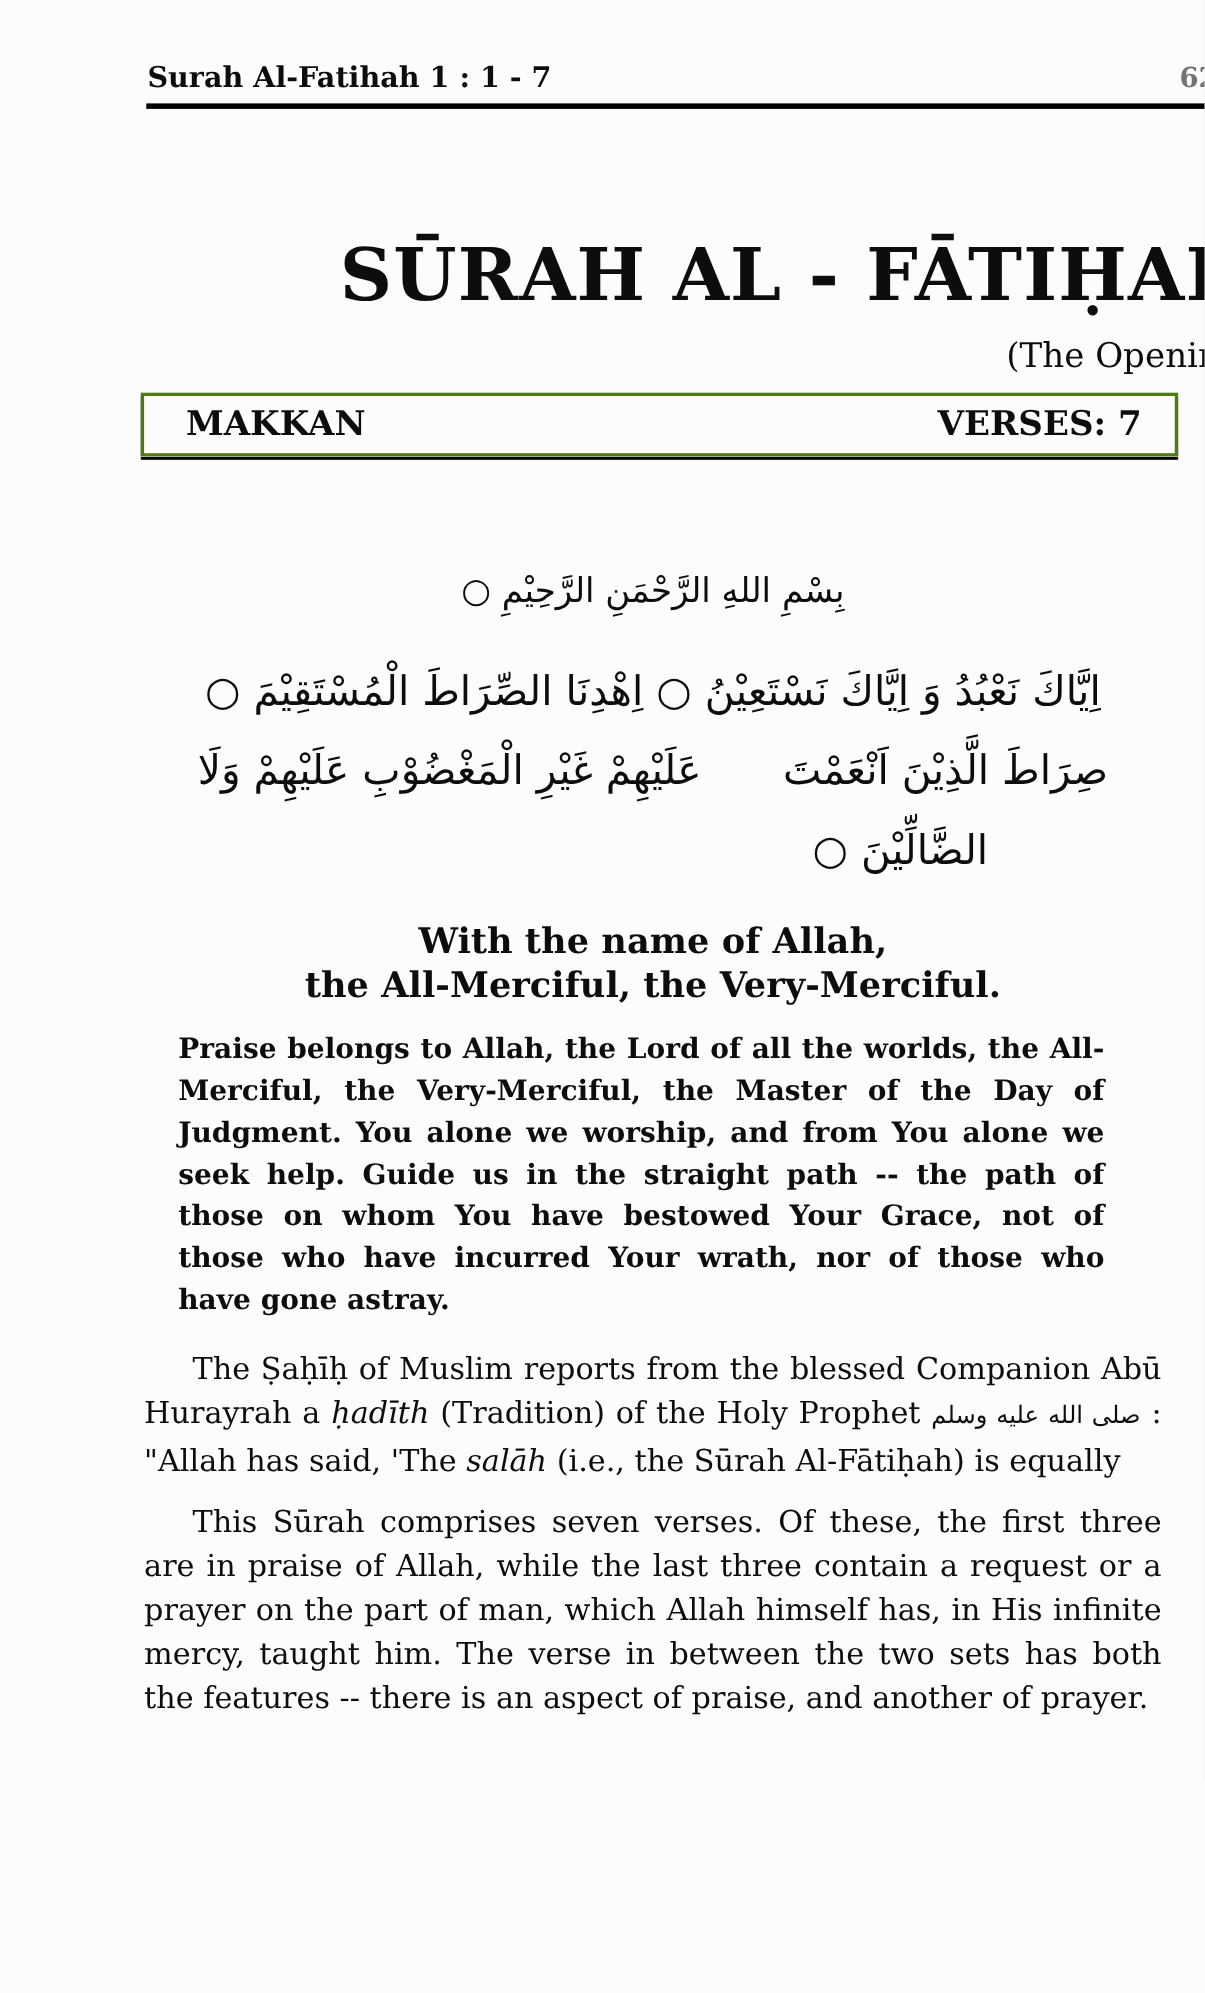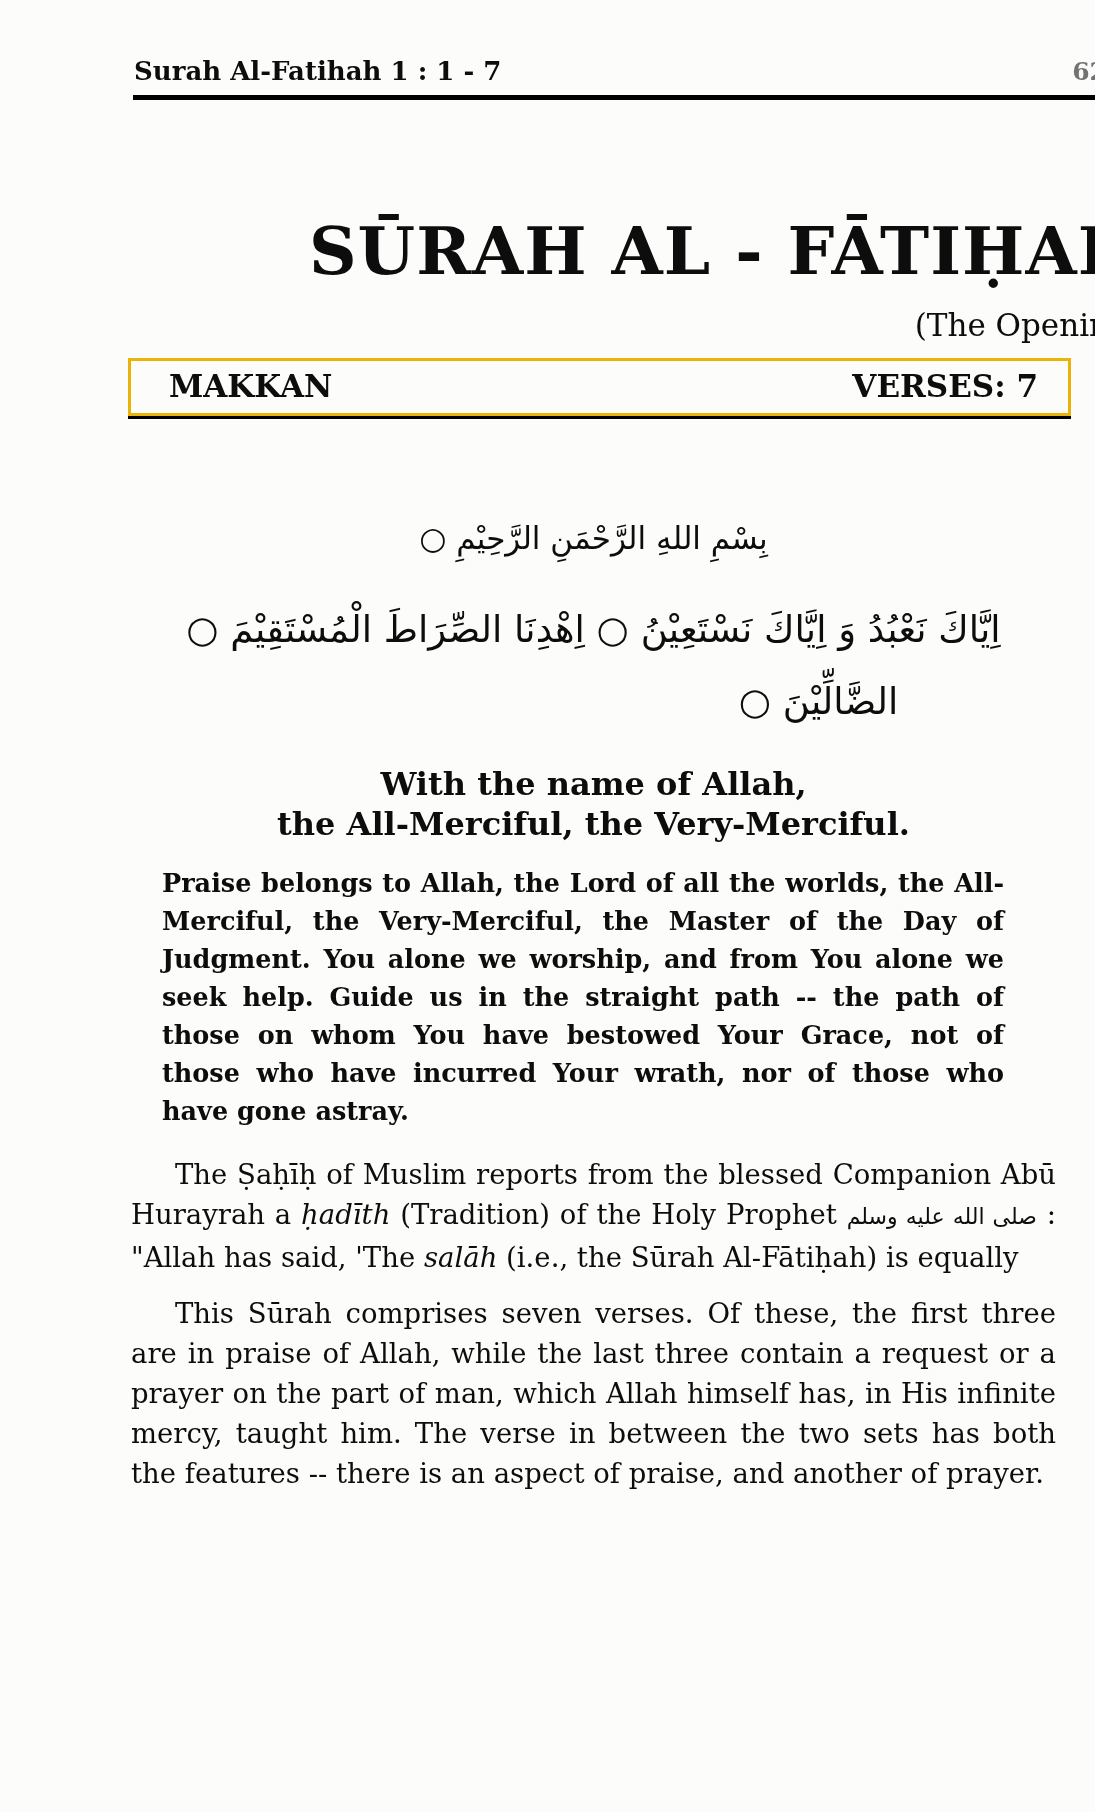--- a/index.html
+++ b/index.html
@@ -48,21 +48,21 @@
   .surah-subtitle {
     margin-top: 24px;
     text-align: right;
     font-size: 31px;
     line-height: 34px;
   }
 
   
   .info-box {
     margin: 16px 70px 0 82px;
-    border: 3px solid #eab308;
+    border: 3px solid #4d7c0f;
     box-shadow: 0 0 0 1px #fcfcfa inset, 0 3px 0 0 #000;
     display: flex;
     justify-content: space-between;
     align-items: center;
     padding: 7px 30px 9px 38px;
     font-weight: bold;
     font-size: 31px;
   }
 
   
@@ -134,20 +134,21 @@
 
   <div class="info-box">
     <span>MAKKAN</span>
     <span>VERSES: 7</span>
   </div>
 
   <div class="bismillah arabic">بِسْمِ اللهِ الرَّحْمَنِ الرَّحِيْمِ ○</div>
 
   <div class="quran-block">
     <div class="quran-line arabic">اِيَّاكَ نَعْبُدُ وَ اِيَّاكَ نَسْتَعِيْنُ ○ اِهْدِنَا الصِّرَاطَ الْمُسْتَقِيْمَ ○</div>
+    <div class="quran-line arabic">صِرَاطَ الَّذِيْنَ اَنْعَمْتَ  عَلَيْهِمْ غَيْرِ الْمَغْضُوْبِ عَلَيْهِمْ وَلَا</div>
     <div class="quran-line arabic last">الضَّالِّيْنَ ○</div>
   </div>
 
   <div class="tr-head">
     <div>With the name of Allah,</div>
     <div>the All-Merciful, the Very-Merciful.</div>
   </div>
 
   <div class="tr-body">Praise belongs to Allah, the Lord of all the worlds, the All-Merciful, the Very-Merciful, the Master of the Day of Judgment. You alone we worship, and from You alone we seek help. Guide us in the straight path -- the path of those on whom You have bestowed Your Grace, not of those who have incurred Your wrath, nor of those who have gone astray.</div>
 

